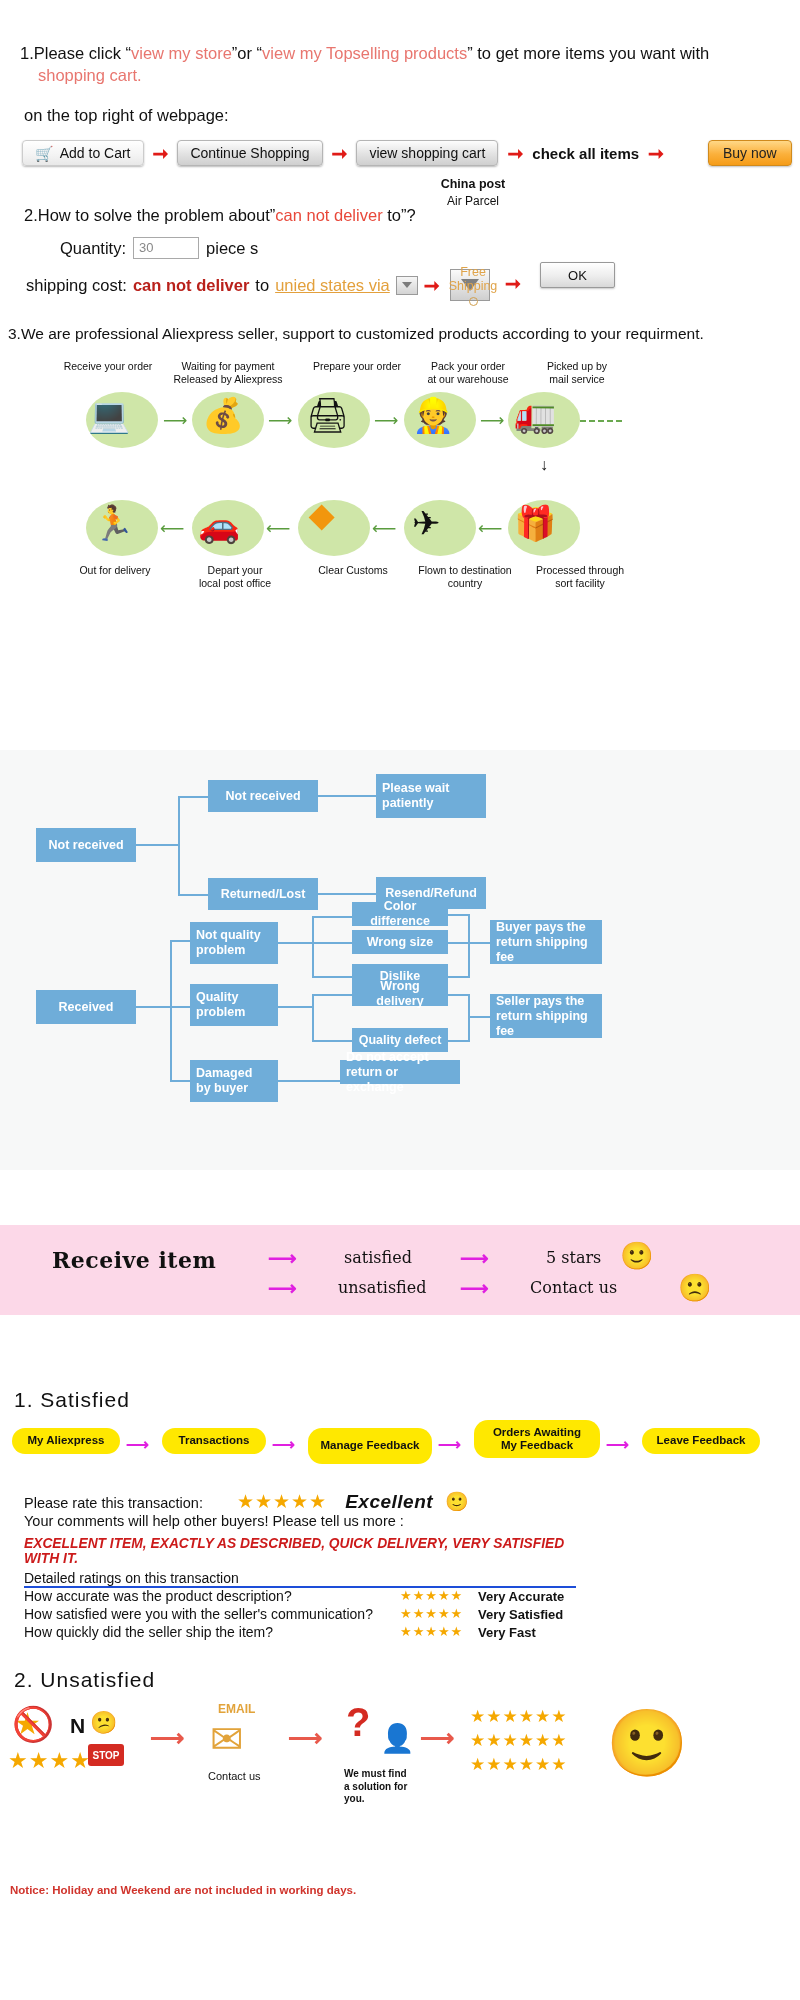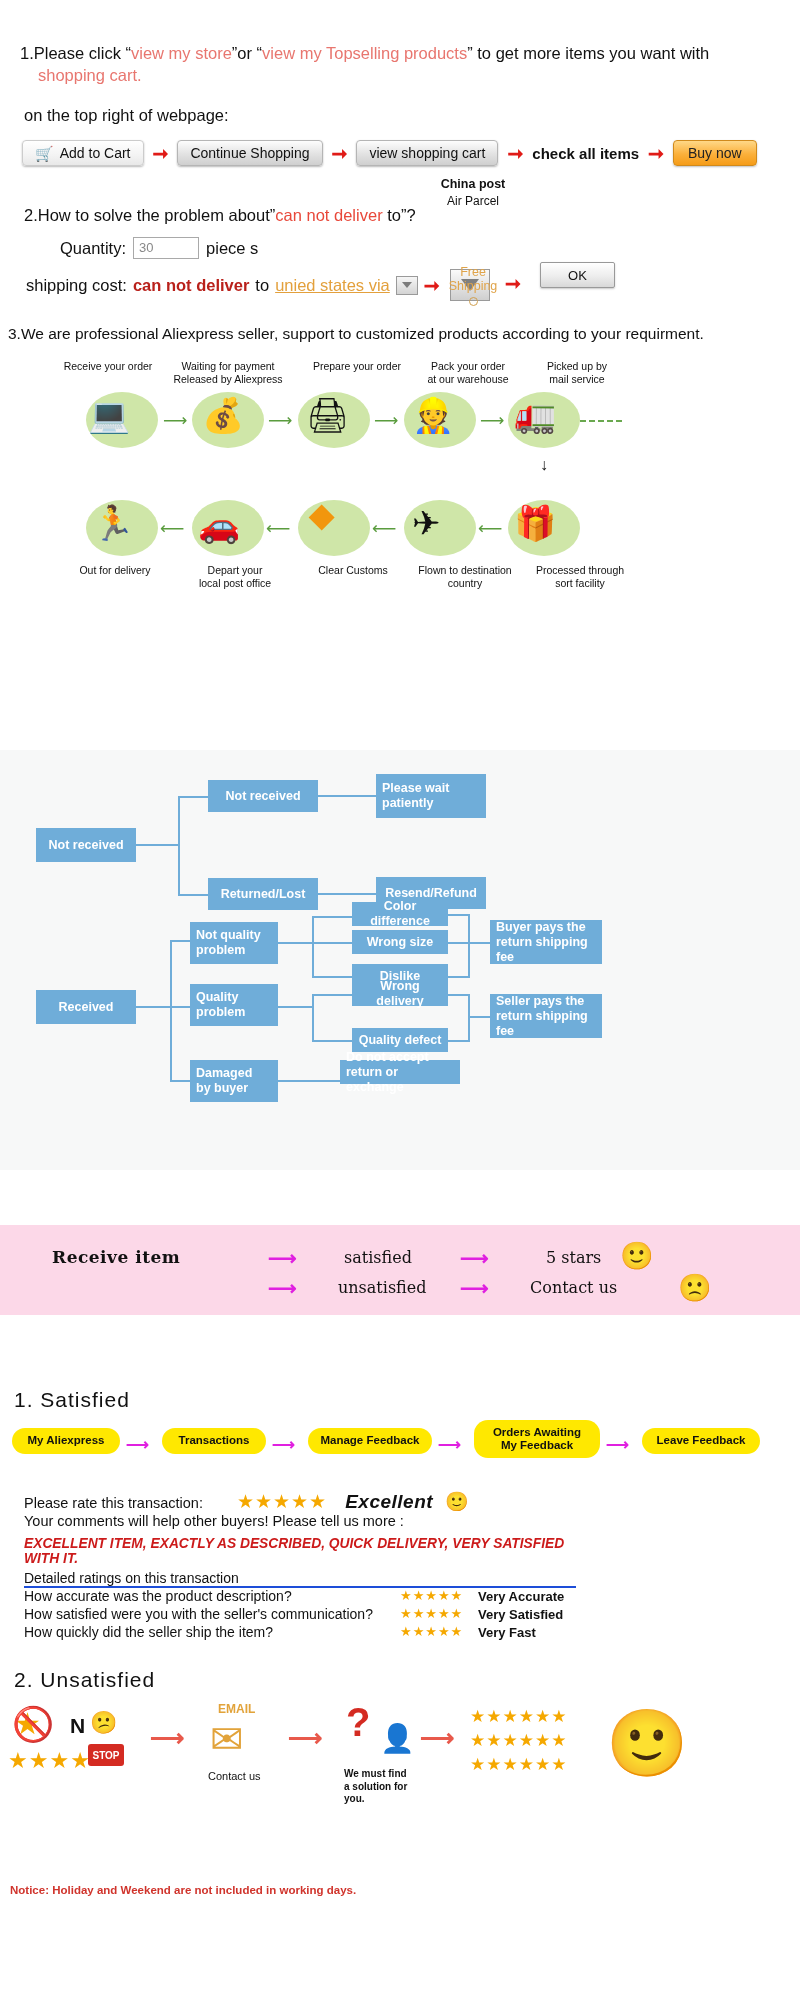--- a/index.html
+++ b/index.html
@@ -31,21 +31,21 @@
     white-space:nowrap;
   }
   .gbtn.cart { background:linear-gradient(#ffffff,#f3f3f3 60%,#e8e8e8); border-color:#ccc; }
   .cart-glyph { font-size:15px; line-height:1; }
   .arr { color:#e01b17; font-size:19px; line-height:1; font-weight:bold; }
   .plaintxt { font-size:15px; font-weight:bold; white-space:nowrap; }
   .buybtn {
     padding:4px 14px; font-size:14px; color:#222; font-weight:normal;
     border:1px solid #d08a1c; border-radius:4px;
     background:linear-gradient(#ffd887,#fbb03b 55%,#f59c18);
-    box-shadow:0 1px 2px rgba(0,0,0,.25); white-space:nowrap;
+    box-shadow:0 1px 2px rgba(0,0,0,.25); white-space:nowrap;margin-left:35px;
   }
 
   
   .s2line { position:absolute; left:24px; top:206px; font-size:16.5px;text-align:right; }
   .red2 { color:#e8483a; }
   .qtyrow { position:absolute; left:60px; top:237px; font-size:16.5px; display:flex; align-items:center; gap:7px; }
   .qtybox { width:66px; height:22px; border:1px solid #a9a9a9; background:#fff; font-size:13px; color:#888; padding:2px 5px; }
   .shiprow { position:absolute; left:26px; top:269px; font-size:16.5px; display:flex; align-items:center; gap:6px; }
   .cnd { color:#b9211b; font-weight:bold; }
   .uslink { color:#e3a03c; text-decoration:underline; }
@@ -88,21 +88,21 @@
     display:flex; align-items:center; justify-content:center;
     text-align:center; padding:3px 6px;
   }
   .bbox.left { justify-content:flex-start; text-align:left; }
   .bline { position:absolute; background:#6fadd9; }
   .bh { height:2px; }
   .bv { width:2px; }
 
   
   .pink { position:absolute; left:0; top:1225px; width:800px; height:90px; background:#fcd8e8; }
-  .pink-title { position:absolute; left:52px; top:1247px; font-family:"DejaVu Serif", serif; font-weight:bold; font-size:17px; letter-spacing:.5px; }
+  .pink-title { position:absolute; left:52px; top:1247px; font-family:"DejaVu Serif", serif; font-weight:bold; font-size:22px; letter-spacing:.5px; }
   .serifw { font-family:"DejaVu Serif", serif; font-size:16px; }
   .marr { color:#e020e0; font-size:20px; font-weight:bold; line-height:1; }
 
   
   .h-sat { position:absolute; left:14px; top:1388px; font-size:21px; font-weight:normal; letter-spacing:1px; }
   .ybtn {
     position:absolute; background:#ffe800; border-radius:14px;
     font-size:11.5px; font-weight:bold; color:#111;
     display:flex; align-items:center; justify-content:center; text-align:center;
     line-height:1.15; padding:3px 8px;
@@ -336,21 +336,21 @@
   <div class="serifw" style="position:absolute;left:530px;top:1278px;">Contact us</div>
   <div style="position:absolute;left:620px;top:1240px;font-size:27px;color:#f5c518;">🙂</div>
   <div style="position:absolute;left:678px;top:1272px;font-size:27px;color:#f5a800;">🙁</div>
 
   <div class="h-sat">1. Satisfied</div>
 
   <div class="ybtn" style="left:12px;  top:1428px; width:108px; height:26px;">My Aliexpress</div>
   <div class="parr" style="left:126px; top:1437px;">⟶</div>
   <div class="ybtn" style="left:162px; top:1428px; width:104px; height:26px;">Transactions</div>
   <div class="parr" style="left:272px; top:1437px;">⟶</div>
-  <div class="ybtn" style="left:308px; top:1428px; width:124px; height:26px;">Manage Feedback</div>
+  <div class="ybtn" style="left:308px; top:1428px; width:124px; height:36px;">Manage Feedback</div>
   <div class="parr" style="left:438px; top:1437px;">⟶</div>
   <div class="ybtn" style="left:474px; top:1420px; width:126px; height:38px;">Orders Awaiting<br>My Feedback</div>
   <div class="parr" style="left:606px; top:1437px;">⟶</div>
   <div class="ybtn" style="left:642px; top:1428px; width:118px; height:26px;">Leave Feedback</div>
 
   <div class="rate-line">
     <span>Please rate this transaction:</span>
     <span class="stars-gold" style="margin-left:30px;">★★★★★</span>
     <span class="excellent" style="margin-left:14px;">Excellent</span>
     <span style="margin-left:8px;font-size:19px;color:#f5c518;">🙂</span>

